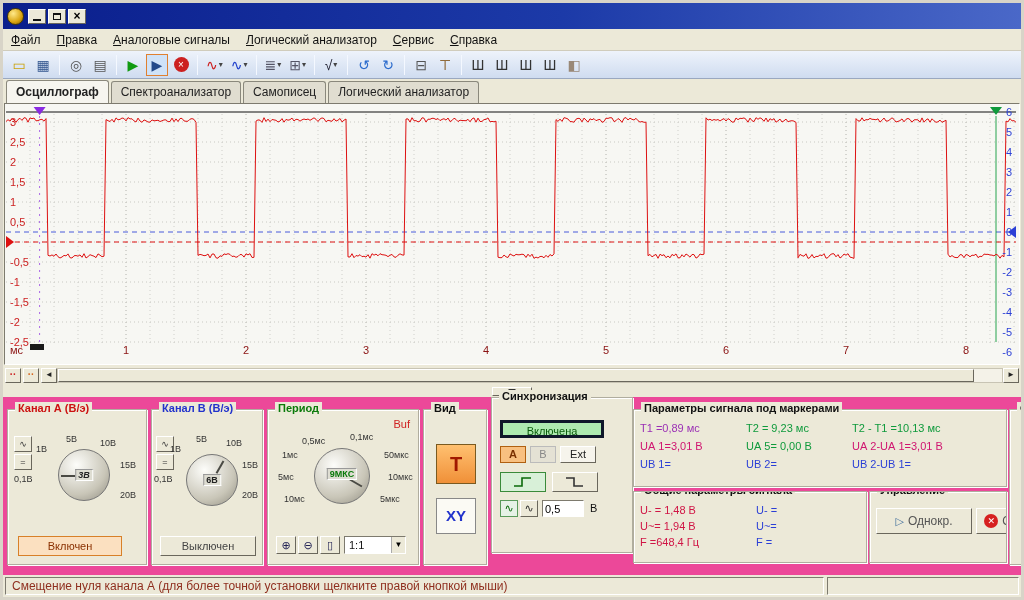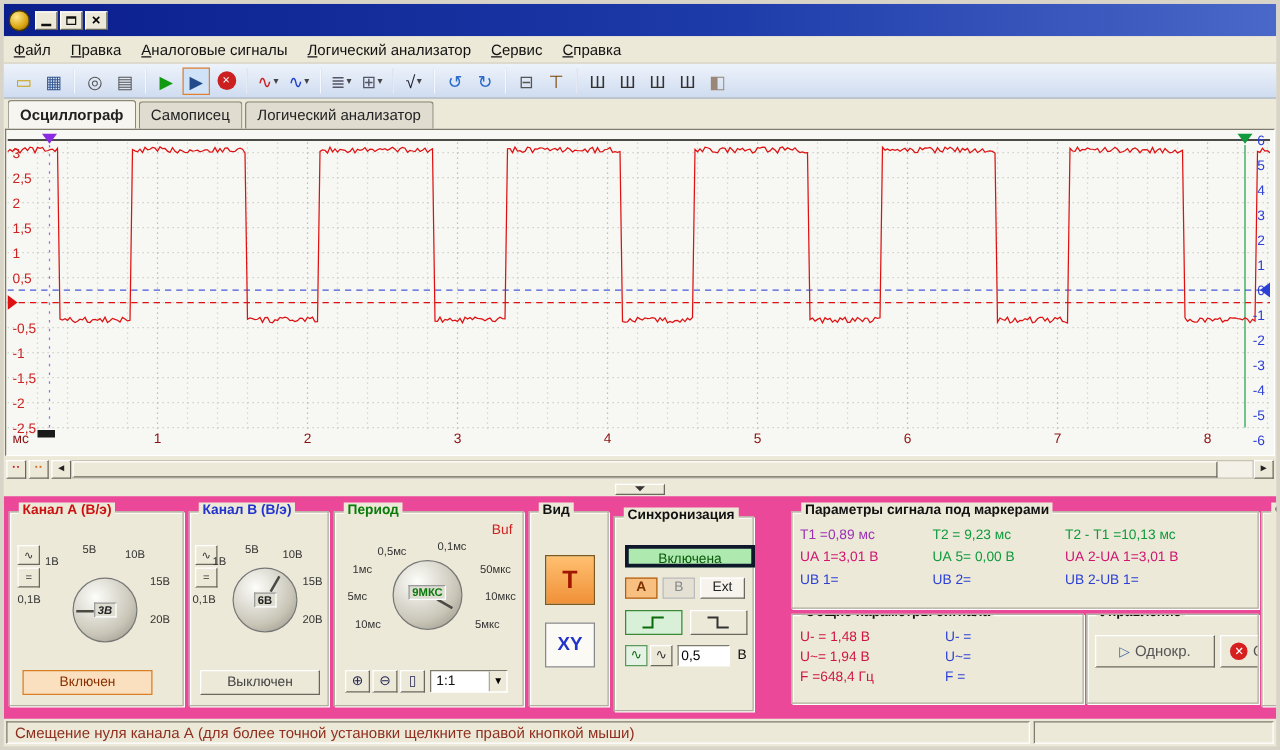--- a/index.html
+++ b/index.html
@@ -60,21 +60,21 @@
   .panel{height:178px;flex:0 0 178px;position:relative;background:#ec4899;}
   .group{position:absolute;border:1px solid #b0ad9e;box-shadow:inset 1px 1px 0 #fff, 1px 1px 0 #fff;background:#ece9d8;}
   .gtitle{position:absolute;top:-8px;left:7px;background:#ece9d8;padding:0 3px;font-size:11px;font-weight:bold;color:#111;}
   .gtitle.red{color:#cc1111;}
   .gtitle.blue{color:#2233cc;}
   .gtitle.green{color:#0a7a0a;}
   .g-cha{left:4px;top:12px;width:140px;height:156px;}
   .g-chb{left:148px;top:12px;width:112px;height:156px;}
   .g-per{left:264px;top:12px;width:152px;height:156px;}
   .g-vid{left:420px;top:12px;width:64px;height:156px;}
-  .g-syn{left:488px;top:16px;width:112px;height:156px;}
+  .g-syn{left:488px;top:0;width:142px;height:156px;}
   .g-mark{left:630px;top:12px;width:374px;height:78px;}
   .g-com{left:630px;top:94px;width:234px;height:72px;overflow:hidden;}
   .g-ctl{left:866px;top:94px;width:138px;height:72px;overflow:hidden;}
   .g-f{left:1006px;top:12px;width:28px;height:156px;}
   .tinybtn{position:absolute;width:18px;height:16px;background:#ece9d8;border:1px solid;border-color:#fff #6a675c #6a675c #fff;
     font-size:9px;line-height:13px;text-align:center;color:#333;padding:0;}
   .knob{position:absolute;width:52px;height:52px;border-radius:50%;border:1px solid #777;
     background:radial-gradient(circle at 35% 30%,#fdfdfa,#c9c6b8 62%,#8f8c80);}
   .knob.big{width:56px;height:56px;}
   .kptr{position:absolute;left:50%;top:3px;width:2px;height:14px;margin-left:-1px;background:#4a4a44;transform-origin:50% 23px;}
@@ -225,20 +225,21 @@
       </div>
       <div class="tbtn">
         <span class="tg" style="color: rgb(51, 51, 51);">Ш</span>
       </div>
       <div class="tbtn">
         <span class="tg" style="color: rgb(153, 136, 119);">◧</span>
       </div>
     </div>
   <div class="tabs" id="tabs">
       <div class="tab active">Осциллограф</div>
+      <div class="tab">Спектроанализатор</div>
       <div class="tab">Самописец</div>
       <div class="tab">Логический анализатор</div>
     </div>
 
   <div class="scope">
     <svg id="scope-svg" width="1010" height="252" viewBox="0 0 1010 252">
         <line x1="24" y1="8" x2="24" y2="238" stroke="#cfcfca" stroke-dasharray="1,3"></line>
         <line x1="48" y1="8" x2="48" y2="238" stroke="#cfcfca" stroke-dasharray="1,3"></line>
         <line x1="72" y1="8" x2="72" y2="238" stroke="#cfcfca" stroke-dasharray="1,3"></line>
         <line x1="96" y1="8" x2="96" y2="238" stroke="#cfcfca" stroke-dasharray="1,3"></line>
@@ -355,21 +356,21 @@
         <i></i>
       </div>
   </div>
 
   <div class="panel">
 
     <div class="group g-cha">
       <div class="gtitle red">Канал А (В/э)</div>
       <button class="tinybtn" style="left:6px;top:26px;">∿</button>
       <button class="tinybtn" style="left:6px;top:44px;">=</button>
-      <div class="knob" style="left:50px;top:52px;font-style:italic;">
+      <div class="knob" style="left:50px;top:39px;font-style:italic;">
         <div class="kptr" style="transform:rotate(-90deg);"></div>
         <div class="kval">3В</div>
       </div>
       <div id="dial-a">
           <span class="dlab" style="left: 6px; top: 64px;">0,1В</span>
           <span class="dlab" style="left: 28px; top: 34px;">1В</span>
           <span class="dlab" style="left: 58px; top: 24px;">5В</span>
           <span class="dlab" style="left: 92px; top: 28px;">10В</span>
           <span class="dlab" style="left: 112px; top: 50px;">15В</span>
           <span class="dlab" style="left: 112px; top: 80px;">20В</span>

